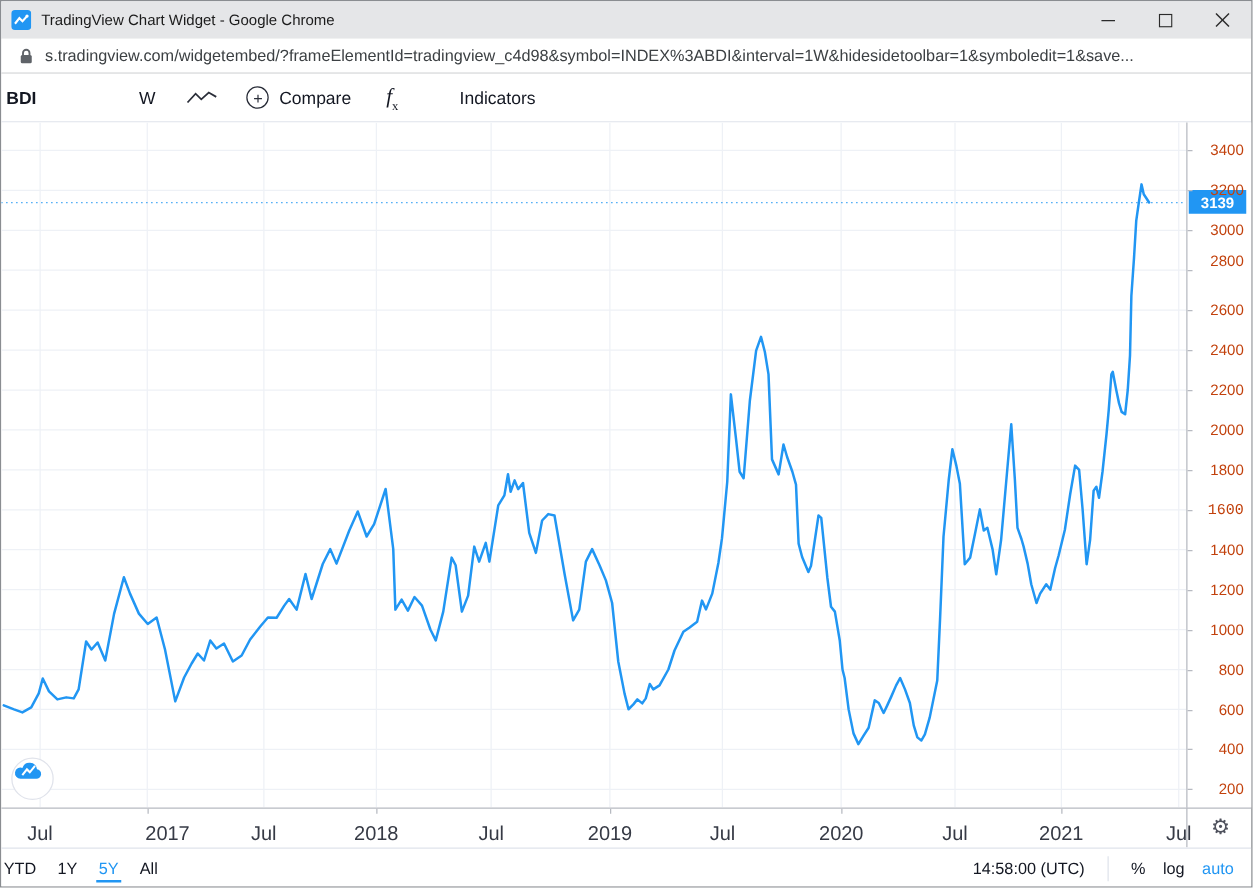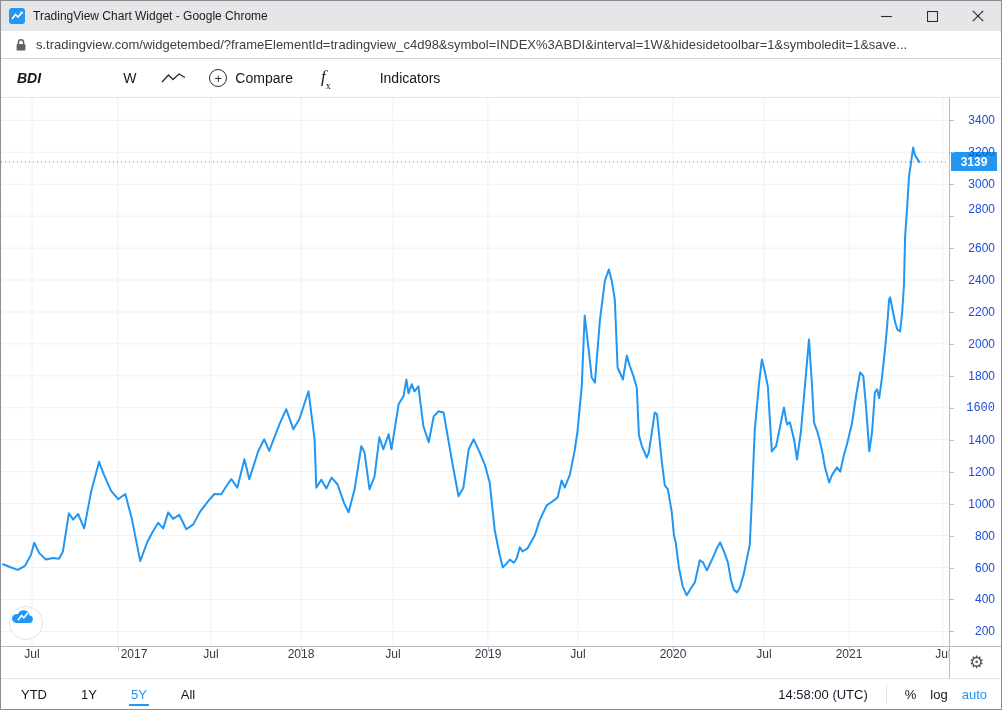--- a/index.html
+++ b/index.html
@@ -24,21 +24,21 @@
     display:flex; align-items:center;
   }
   .urlbar .lock { margin-left:14px; flex:0 0 auto; }
   .urlbar .url { margin-left:9px; font-size:13px; color:#3c4043; white-space:nowrap; overflow:hidden; }
   
   .tv-toolbar {
     position:absolute; left:0; top:58px; width:1000px; height:39px;
     background:#fff; border-bottom:1px solid #e0e3eb;
     display:flex; align-items:center; font-size:14px; color:#131722;
   }
-  .tb-symbol { margin-left:16px; font-weight:bold; cursor:pointer;font-style:italic; }
+  .tb-symbol { margin-left:4px; font-weight:bold; cursor:pointer; }
   .tb-interval { margin-left:82px; cursor:pointer; }
   .tb-style { margin-left:24px; display:flex; align-items:center; cursor:pointer; }
   .tb-group { display:flex; align-items:center; cursor:pointer; }
   .tb-compare { margin-left:22px; }
   .tb-indicators { margin-left:28px;gap:41px; }
   .circle-plus {
     width:18px; height:18px; border:1.2px solid #2a2e39; border-radius:50%;
     display:flex; align-items:center; justify-content:center;
     font-size:13px; line-height:1; color:#2a2e39; margin-right:8px;
   }
@@ -61,47 +61,47 @@
   .tvlogo {
     position:absolute; left:8px; top:508px; width:34px; height:34px; border-radius:50%;
     background:#fff; border:1px solid #e0e3eb; display:flex; align-items:center; justify-content:center;
     cursor:pointer;
   }
   
   .paxis {
     position:absolute; left:948px; top:97px; width:54px; height:548px;
     background:#fff; border-left:1px solid #b7bac1; cursor:ns-resize;
   }
-  .p-lbl { position:absolute; right:8px; font-size:12px; color:#1d4ed8; }
+  .p-lbl { position:absolute; right:8px; font-size:12px; color:#c2410c; }
   .p-tick { position:absolute; left:0; width:4px; height:1px; background:#b7bac1; }
   .p-badge {
     position:absolute; left:1px; width:46px; height:19px; background:#2196f3;
     color:#fff; font-size:12px; font-weight:bold;
     display:flex; align-items:center; justify-content:center;
   }
   
   .taxis {
     position:absolute; left:0; top:645px; width:948px; height:32px;
     background:#fff; border-top:1px solid #b7bac1; cursor:ew-resize;
   }
-  .t-lbl { position:absolute; top:0; font-size:12px; color:#363a45; transform:translateX(-50%);text-align:center; }
+  .t-lbl { position:absolute; top:12px; font-size:16px; color:#363a45; transform:translateX(-50%);text-align:center; }
   .t-tick { position:absolute; top:0; width:1px; height:4px; background:#b7bac1; }
   .t-corner {
     position:absolute; left:948px; top:645px; width:54px; height:32px;
     border-top:1px solid #b7bac1; border-left:1px solid #b7bac1;
     display:flex; align-items:center; justify-content:center;
   }
   .gear { font-family:"DejaVu Sans", sans-serif; font-size:17px; color:#50535e; cursor:pointer; line-height:1; }
   
   .footer {
     position:absolute; left:0; top:677px; width:1000px; height:32px;
     background:#fff; border-top:1px solid #e0e3eb;
     display:flex; align-items:center; font-size:13px; color:#131722;
   }
-  .ranges { display:flex; margin-left:18px; gap:30px; }
+  .ranges { display:flex; gap:13px; }
   .range { padding:4px 2px; cursor:pointer; }
   .range.active { color:#2196f3; border-bottom:2px solid #2196f3; padding-bottom:2px; }
   .f-right { margin-left:auto; display:flex; align-items:center; margin-right:14px; gap:14px; }
   .f-sep { width:1px; height:20px; background:#e0e3eb; margin:0 4px; }
   .f-clock { color:#131722; }
   .f-btn { cursor:pointer; }
   .f-auto { color:#2196f3; }
 </style>
 </head>
 <body>

